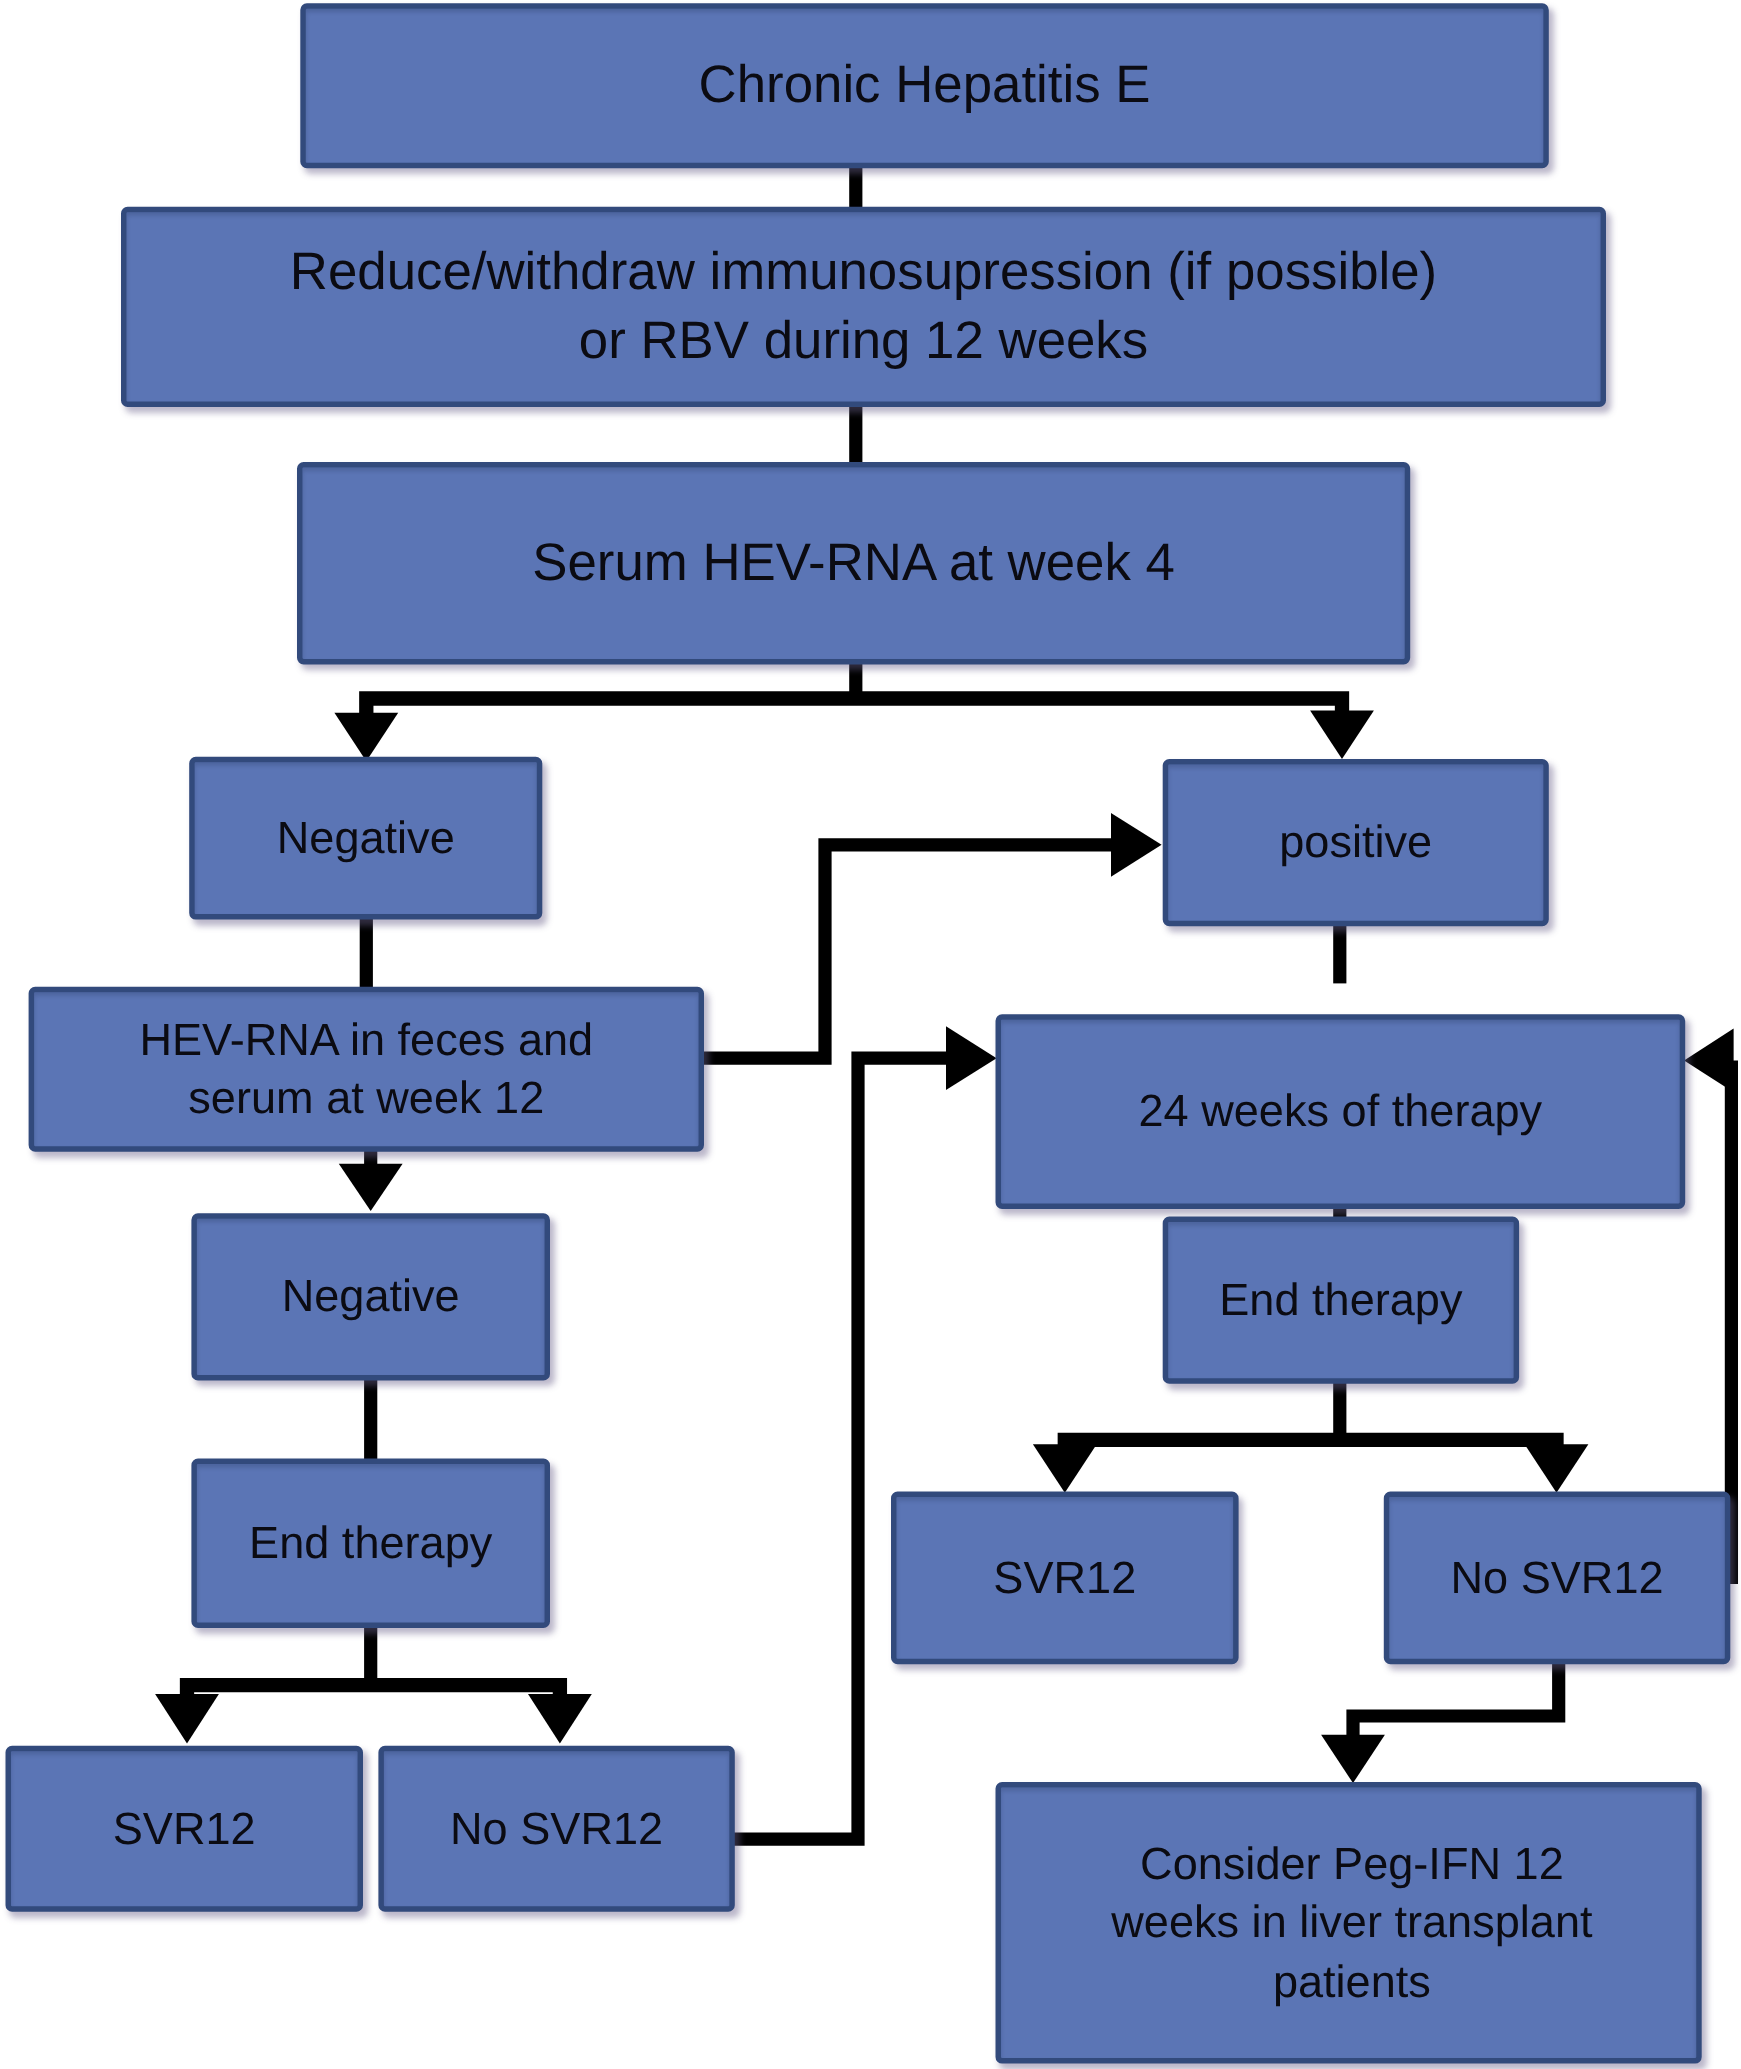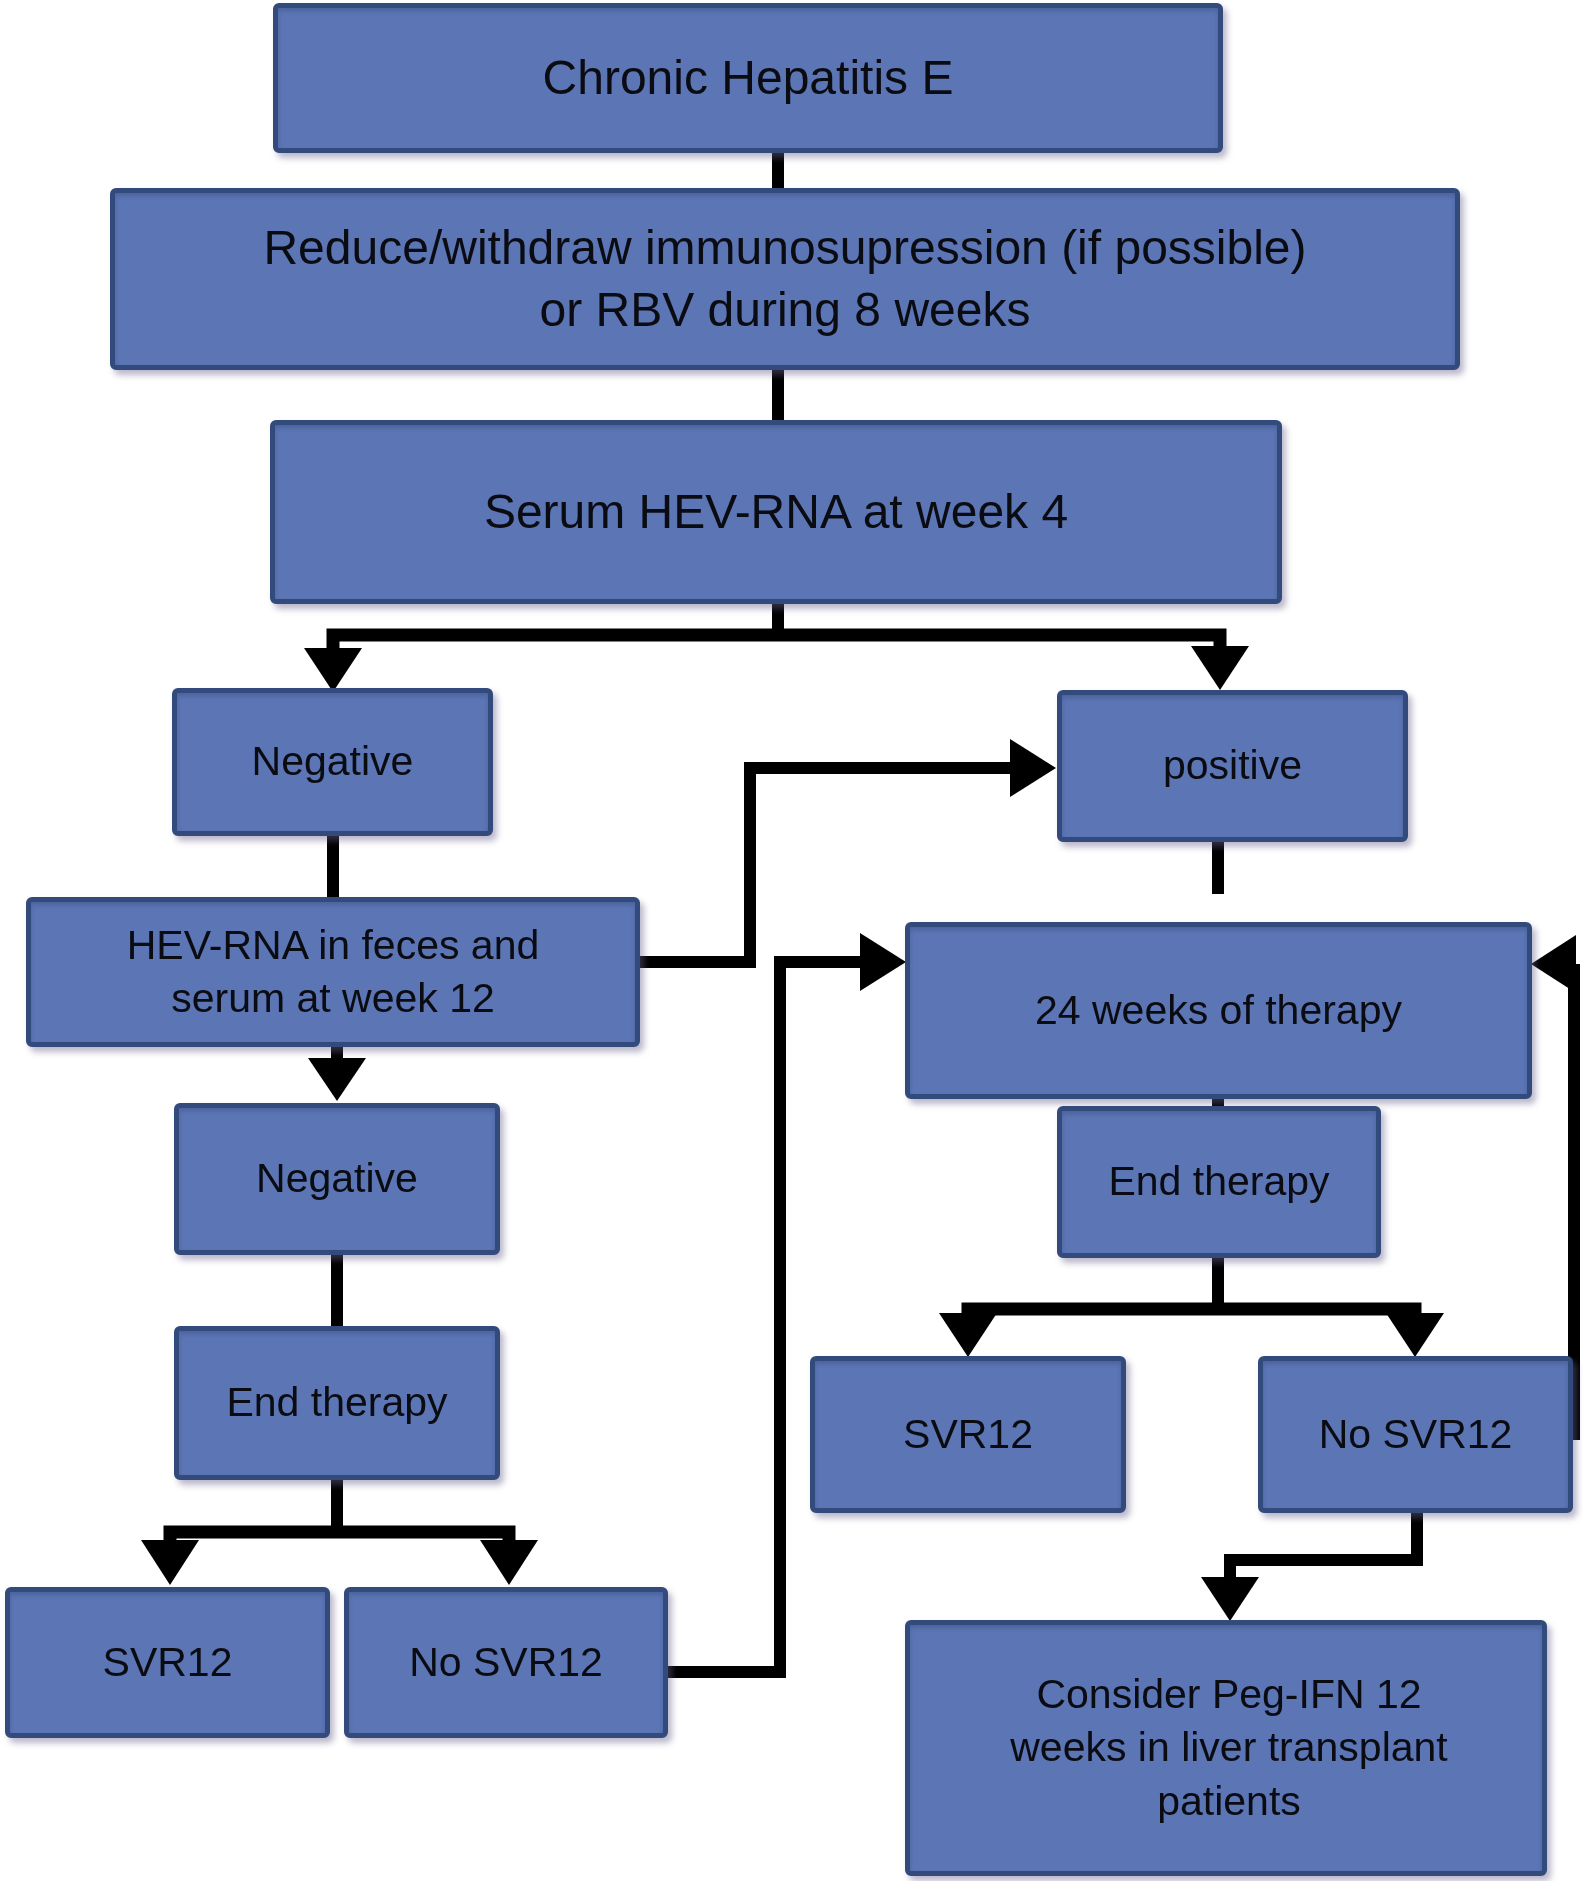--- a/index.html
+++ b/index.html
@@ -98,24 +98,24 @@
     <g>
       <path class="edge" d="M1417 1509 L1417 1560 L1230 1560 L1230 1580"></path>
       <polygon class="arrowhead" points="1201,1577 1259,1577 1230,1621"></polygon>
     </g>
     <g>
       <path class="edge" d="M1574 1440 V964"></path>
       <polygon class="arrowhead" points="1576,935 1576,993 1531,964"></polygon>
     </g>
   </svg>
 
-  <div class="node big" style="left:273px;top:3px;width:950px;height:150px;">Chronic Hepatitis E</div>
+  <div class="node big" style="left:273px;top:3px;width:1135px;height:150px;">Chronic Hepatitis E</div>
 
   <div class="node big" style="left:110px;top:188px;width:1350px;height:182px;">Reduce/withdraw immunosupression (if possible)
-or RBV during 8 weeks</div>
+or RBV during 12 weeks</div>
 
   <div class="node big" style="left:270px;top:420px;width:1012px;height:184px;">Serum HEV-RNA at week 4</div>
 
   <div class="node" style="left:172px;top:688px;width:321px;height:148px;">Negative</div>
 
   <div class="node" style="left:1057px;top:690px;width:351px;height:152px;">positive</div>
 
   <div class="node" style="left:26px;top:897px;width:614px;height:150px;text-align:center;">HEV-RNA in feces and
 serum at week 12</div>
 

